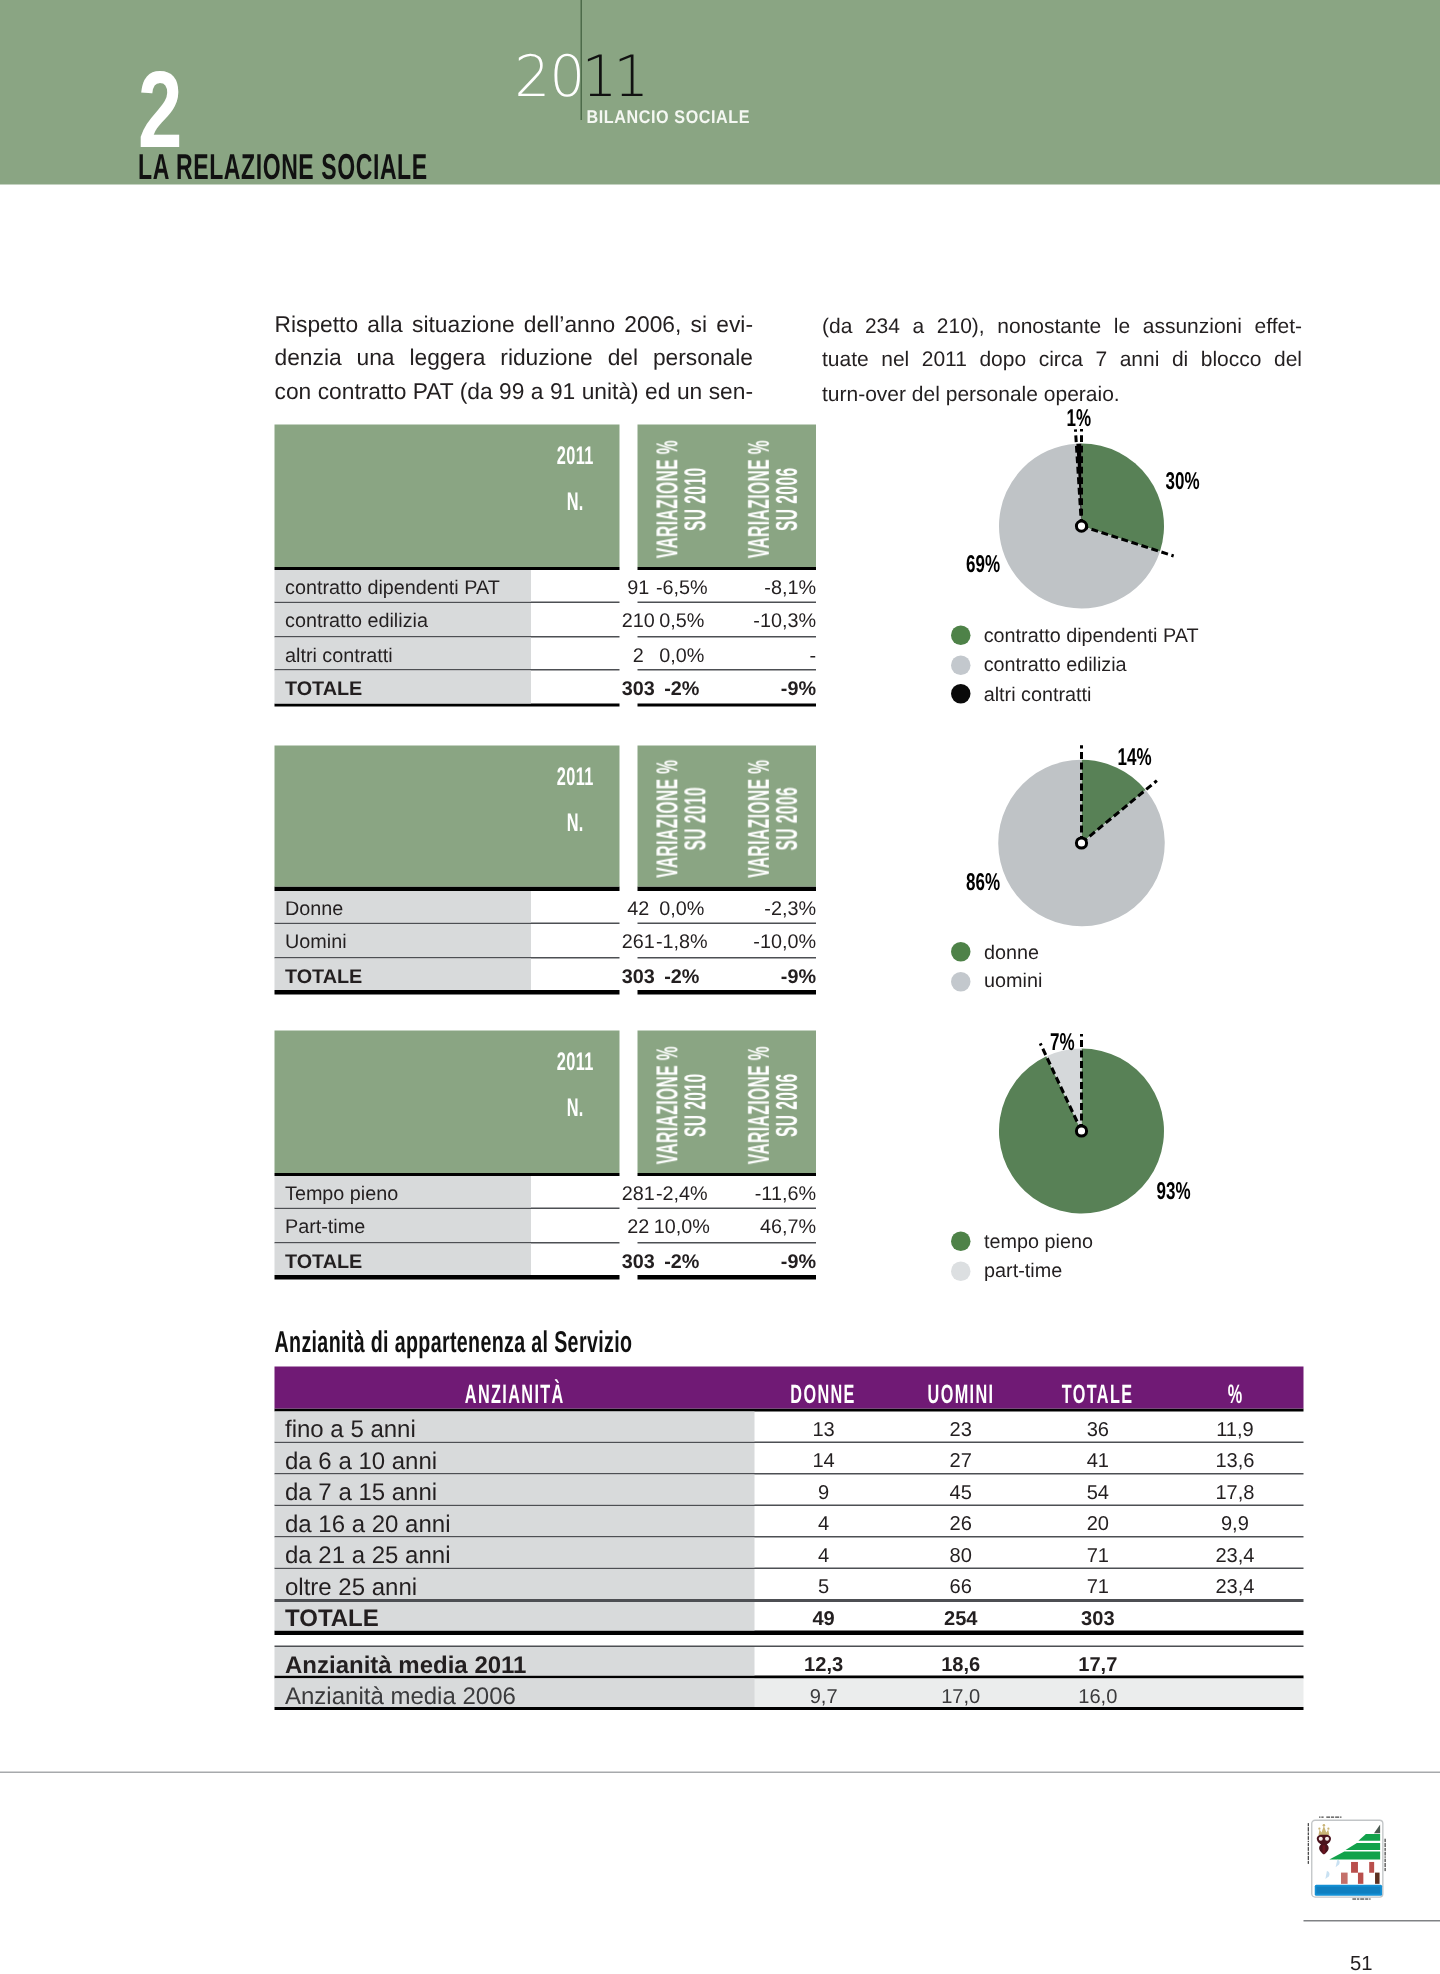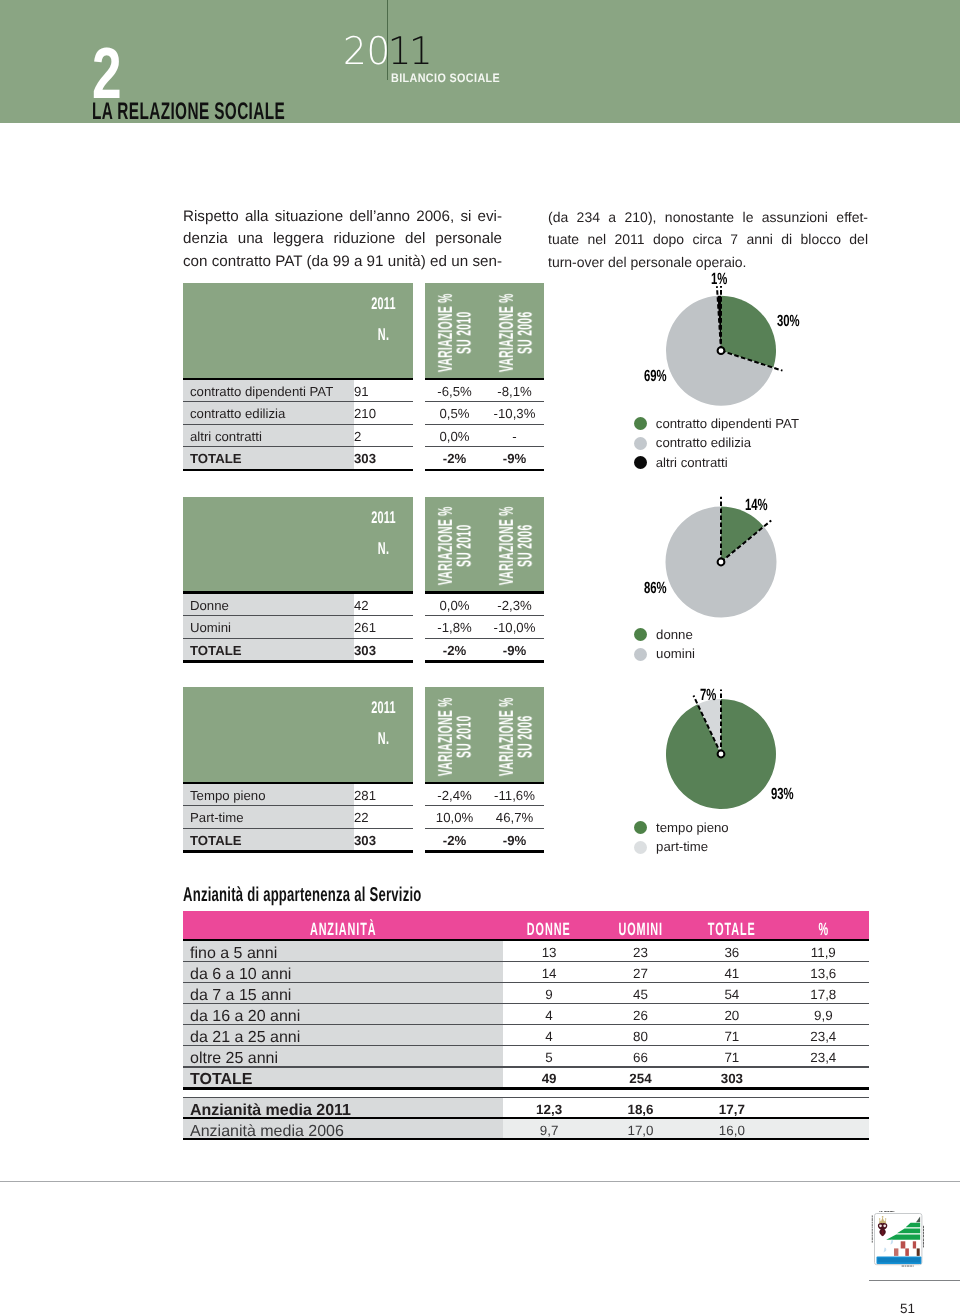--- a/index.html
+++ b/index.html
@@ -40,39 +40,39 @@
   .ghA .y2{position:absolute;left:171px;width:59px;top:43px;color:#fff;font-size:17px;font-weight:700;
           transform:scaleX(.64) translateZ(0);backface-visibility:hidden;text-align:center;letter-spacing:.4px;line-height:17px;}
   .rotw{position:absolute;top:2px;height:94.5px;width:16px;display:flex;align-items:center;justify-content:center;}
   .rotw span{transform:rotate(-90deg) scale(.665,1.30) translateZ(0);backface-visibility:hidden;
        color:#fff;font-size:15.5px;font-weight:700;letter-spacing:.5px;white-space:nowrap;line-height:15.5px;}
   .tline{height:2.5px;background:#000;}
   .sline{height:1.2px;background:#4d4f53;}
   .rA{position:relative;height:21.3px;}
   .rA .lab{position:absolute;left:0;top:0;width:171px;height:100%;background:#d8dadb;}
   .rA .labt{position:absolute;left:7px;top:4px;font-size:13.2px;color:#231f20;}
-  .rA .num{position:absolute;left:171px;top:4px;width:59px;font-size:13.2px;color:#231f20;}
+  .rA .num{position:absolute;left:171px;top:4px;width:59px;text-align:center;font-size:13.2px;color:#231f20;padding-left:42px;}
   .rA.tot .labt,.rA.tot .num{font-weight:700;}
   .rB{position:relative;height:21.3px;}
   .rB .c1{position:absolute;left:0;top:4px;width:59px;text-align:center;font-size:13.2px;color:#231f20;}
-  .rB .c2{position:absolute;left:60px;top:4px;width:59px;text-align:center;font-size:13.2px;color:#231f20;}
+  .rB .c2{position:absolute;left:60px;top:4px;width:59px;text-align:right;font-size:13.2px;color:#231f20;}
   .rB.tot .c1,.rB.tot .c2{font-weight:700;}
 
   
   .pie{position:absolute;}
   .plab{position:absolute;font-size:16.2px;line-height:16.2px;font-weight:700;color:#000;transform:scaleX(.70) translateZ(0);transform-origin:left top;white-space:nowrap;backface-visibility:hidden;}
   .lgd{position:absolute;font-size:13.2px;color:#231f20;height:0;}
   .lgd .dot{position:absolute;left:-6.6px;top:-6.6px;width:13.2px;height:13.2px;border-radius:50%;}
   .lgd .lt{position:absolute;left:15.7px;top:-7px;white-space:nowrap;line-height:14px;}
 
   
   .secttitle{position:absolute;left:183px;font-size:20px;font-weight:700;color:#111;
              transform:scaleX(.655) translateZ(0);transform-origin:left top;letter-spacing:.35px;line-height:20px;backface-visibility:hidden;}
   .bigtbl{position:absolute;left:183px;width:686px;}
-  .bhead{height:27.6px;background:#ec4899;position:relative;}
+  .bhead{height:27.6px;background:#701a75;position:relative;}
   .bhead span{position:absolute;top:10px;color:#fff;font-size:17.8px;font-weight:700;letter-spacing:1.5px;
               line-height:17.8px;text-align:center;transform:scaleX(.609) translateZ(0);backface-visibility:hidden;}
   .brow{height:19.9px;position:relative;}
   .brow .bg{position:absolute;left:0;top:0;width:320.4px;height:100%;background:#d8dadb;}
   .brow .bl{position:absolute;left:7px;top:3.5px;font-size:16px;color:#231f20;}
   .brow .bc{position:absolute;top:3.5px;font-size:13.4px;color:#231f20;text-align:center;width:91.4px;}
   .brow.tot .bl,.brow.tot .bc{font-weight:700;}
   .brow.lite{background:#ebeded;height:18.4px;}
   .brow.mtot{height:18.7px;}
   .brow.lite .bg{background:#d8dadb;}

